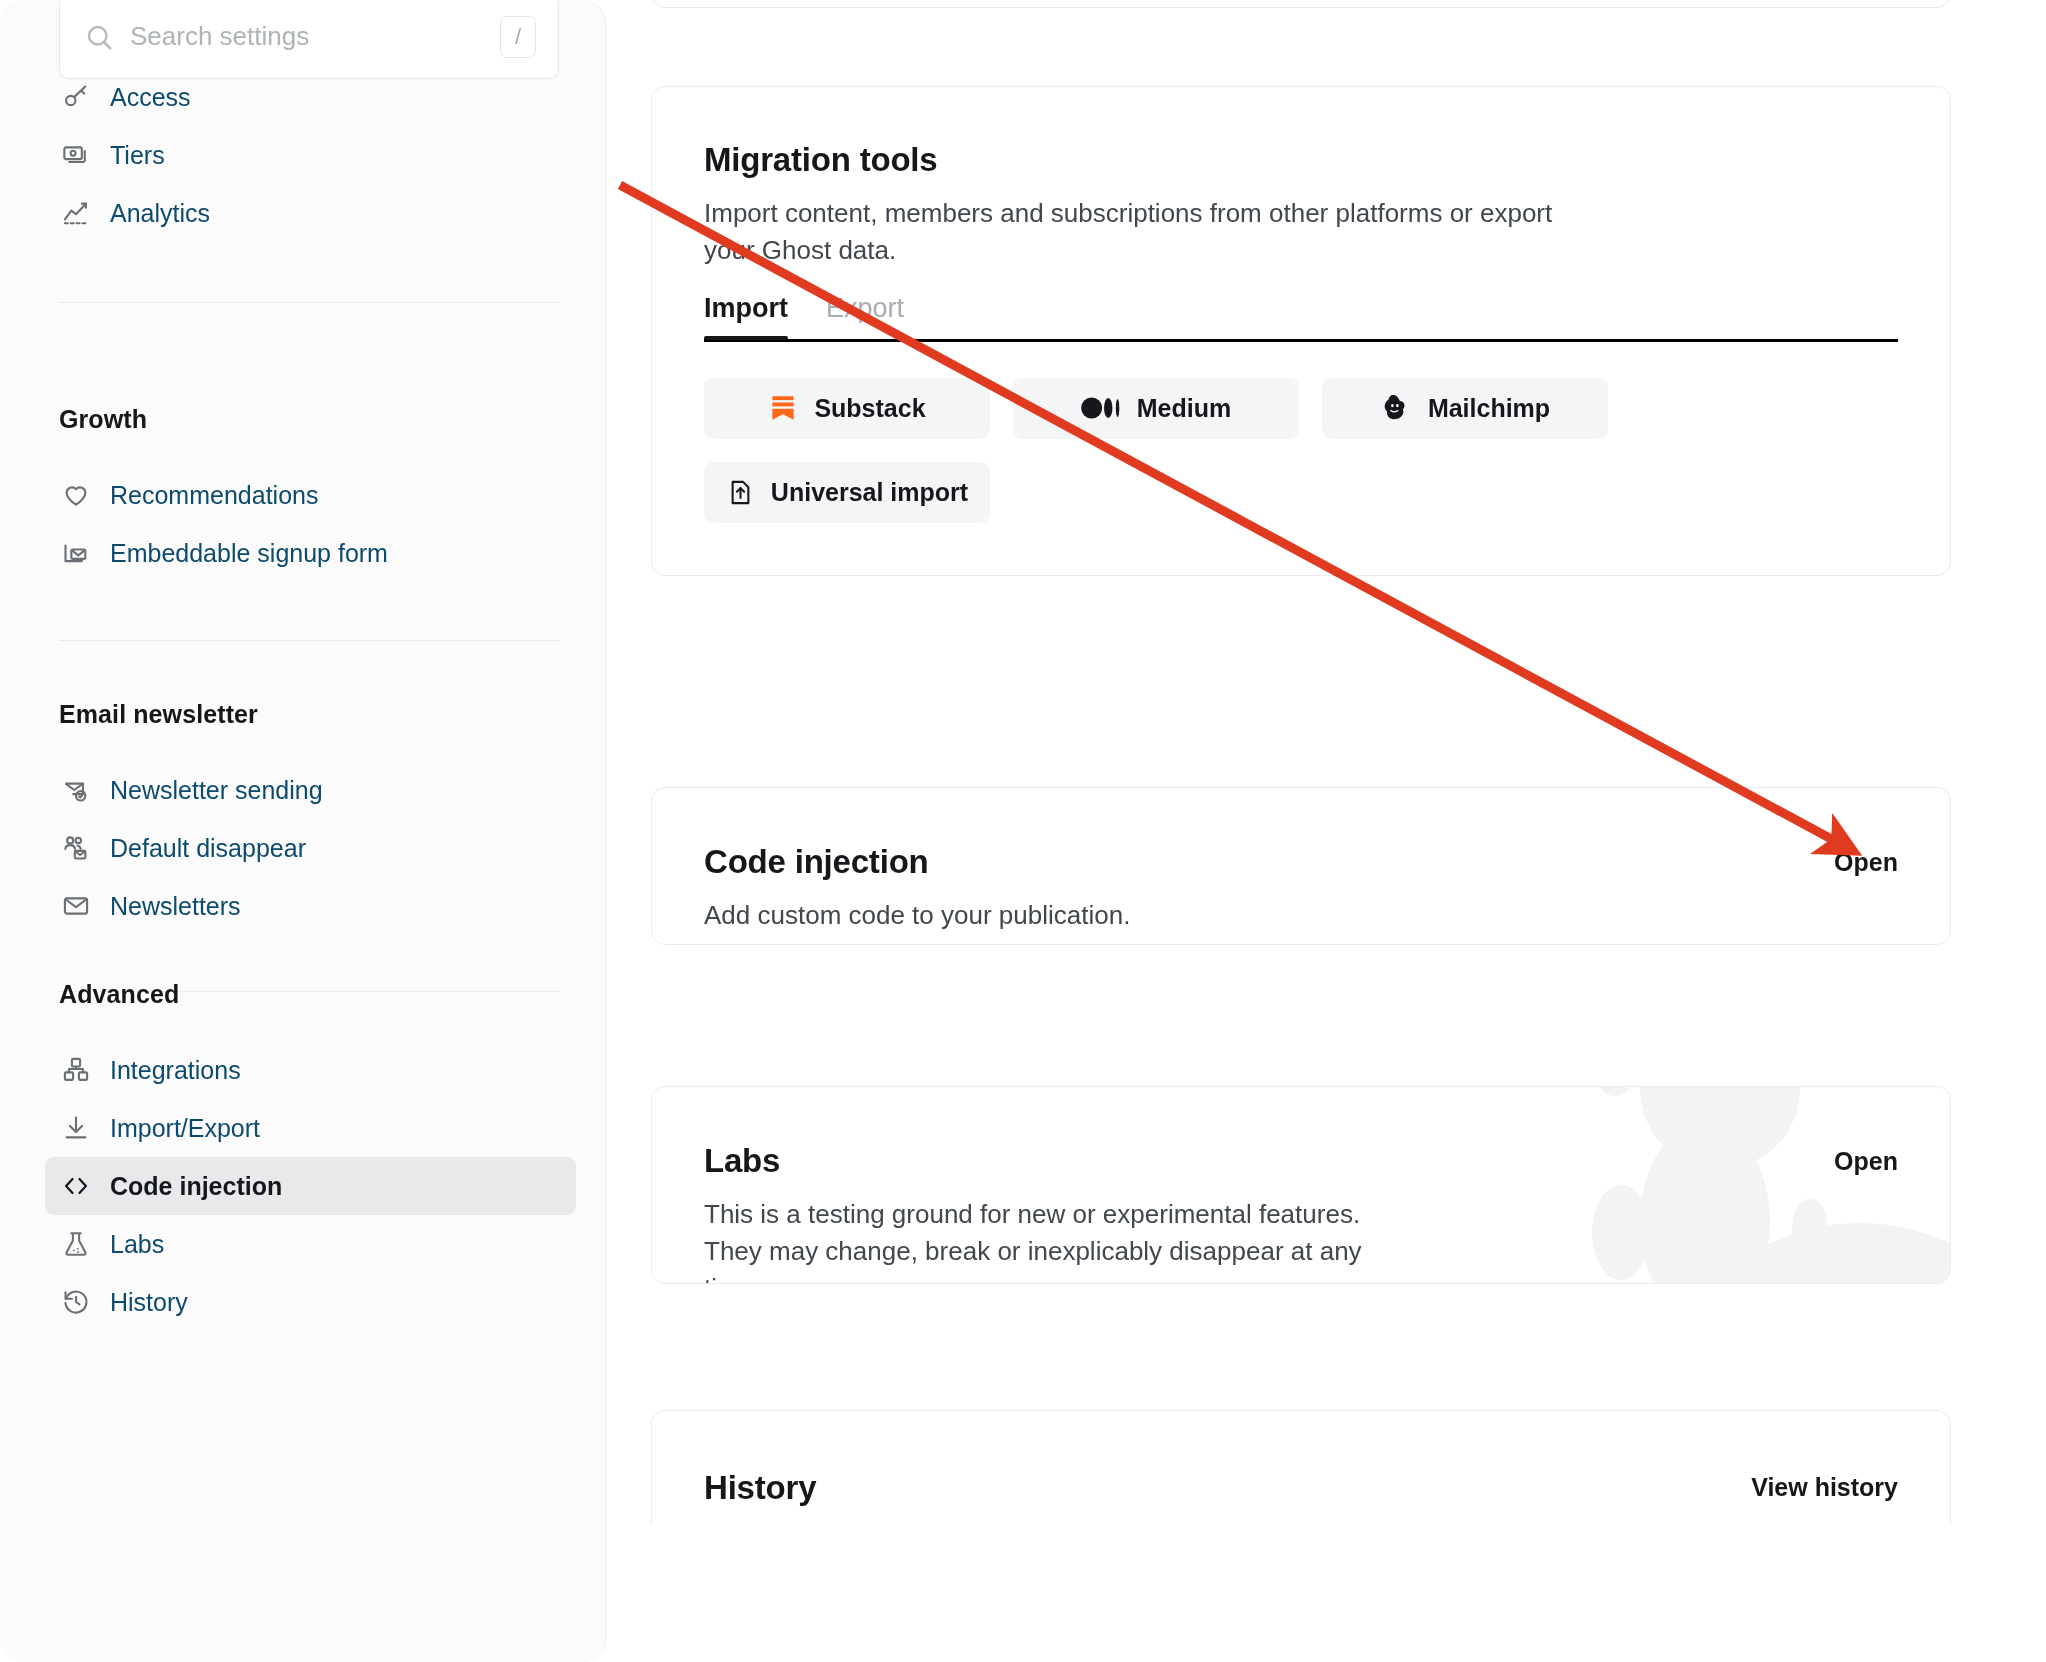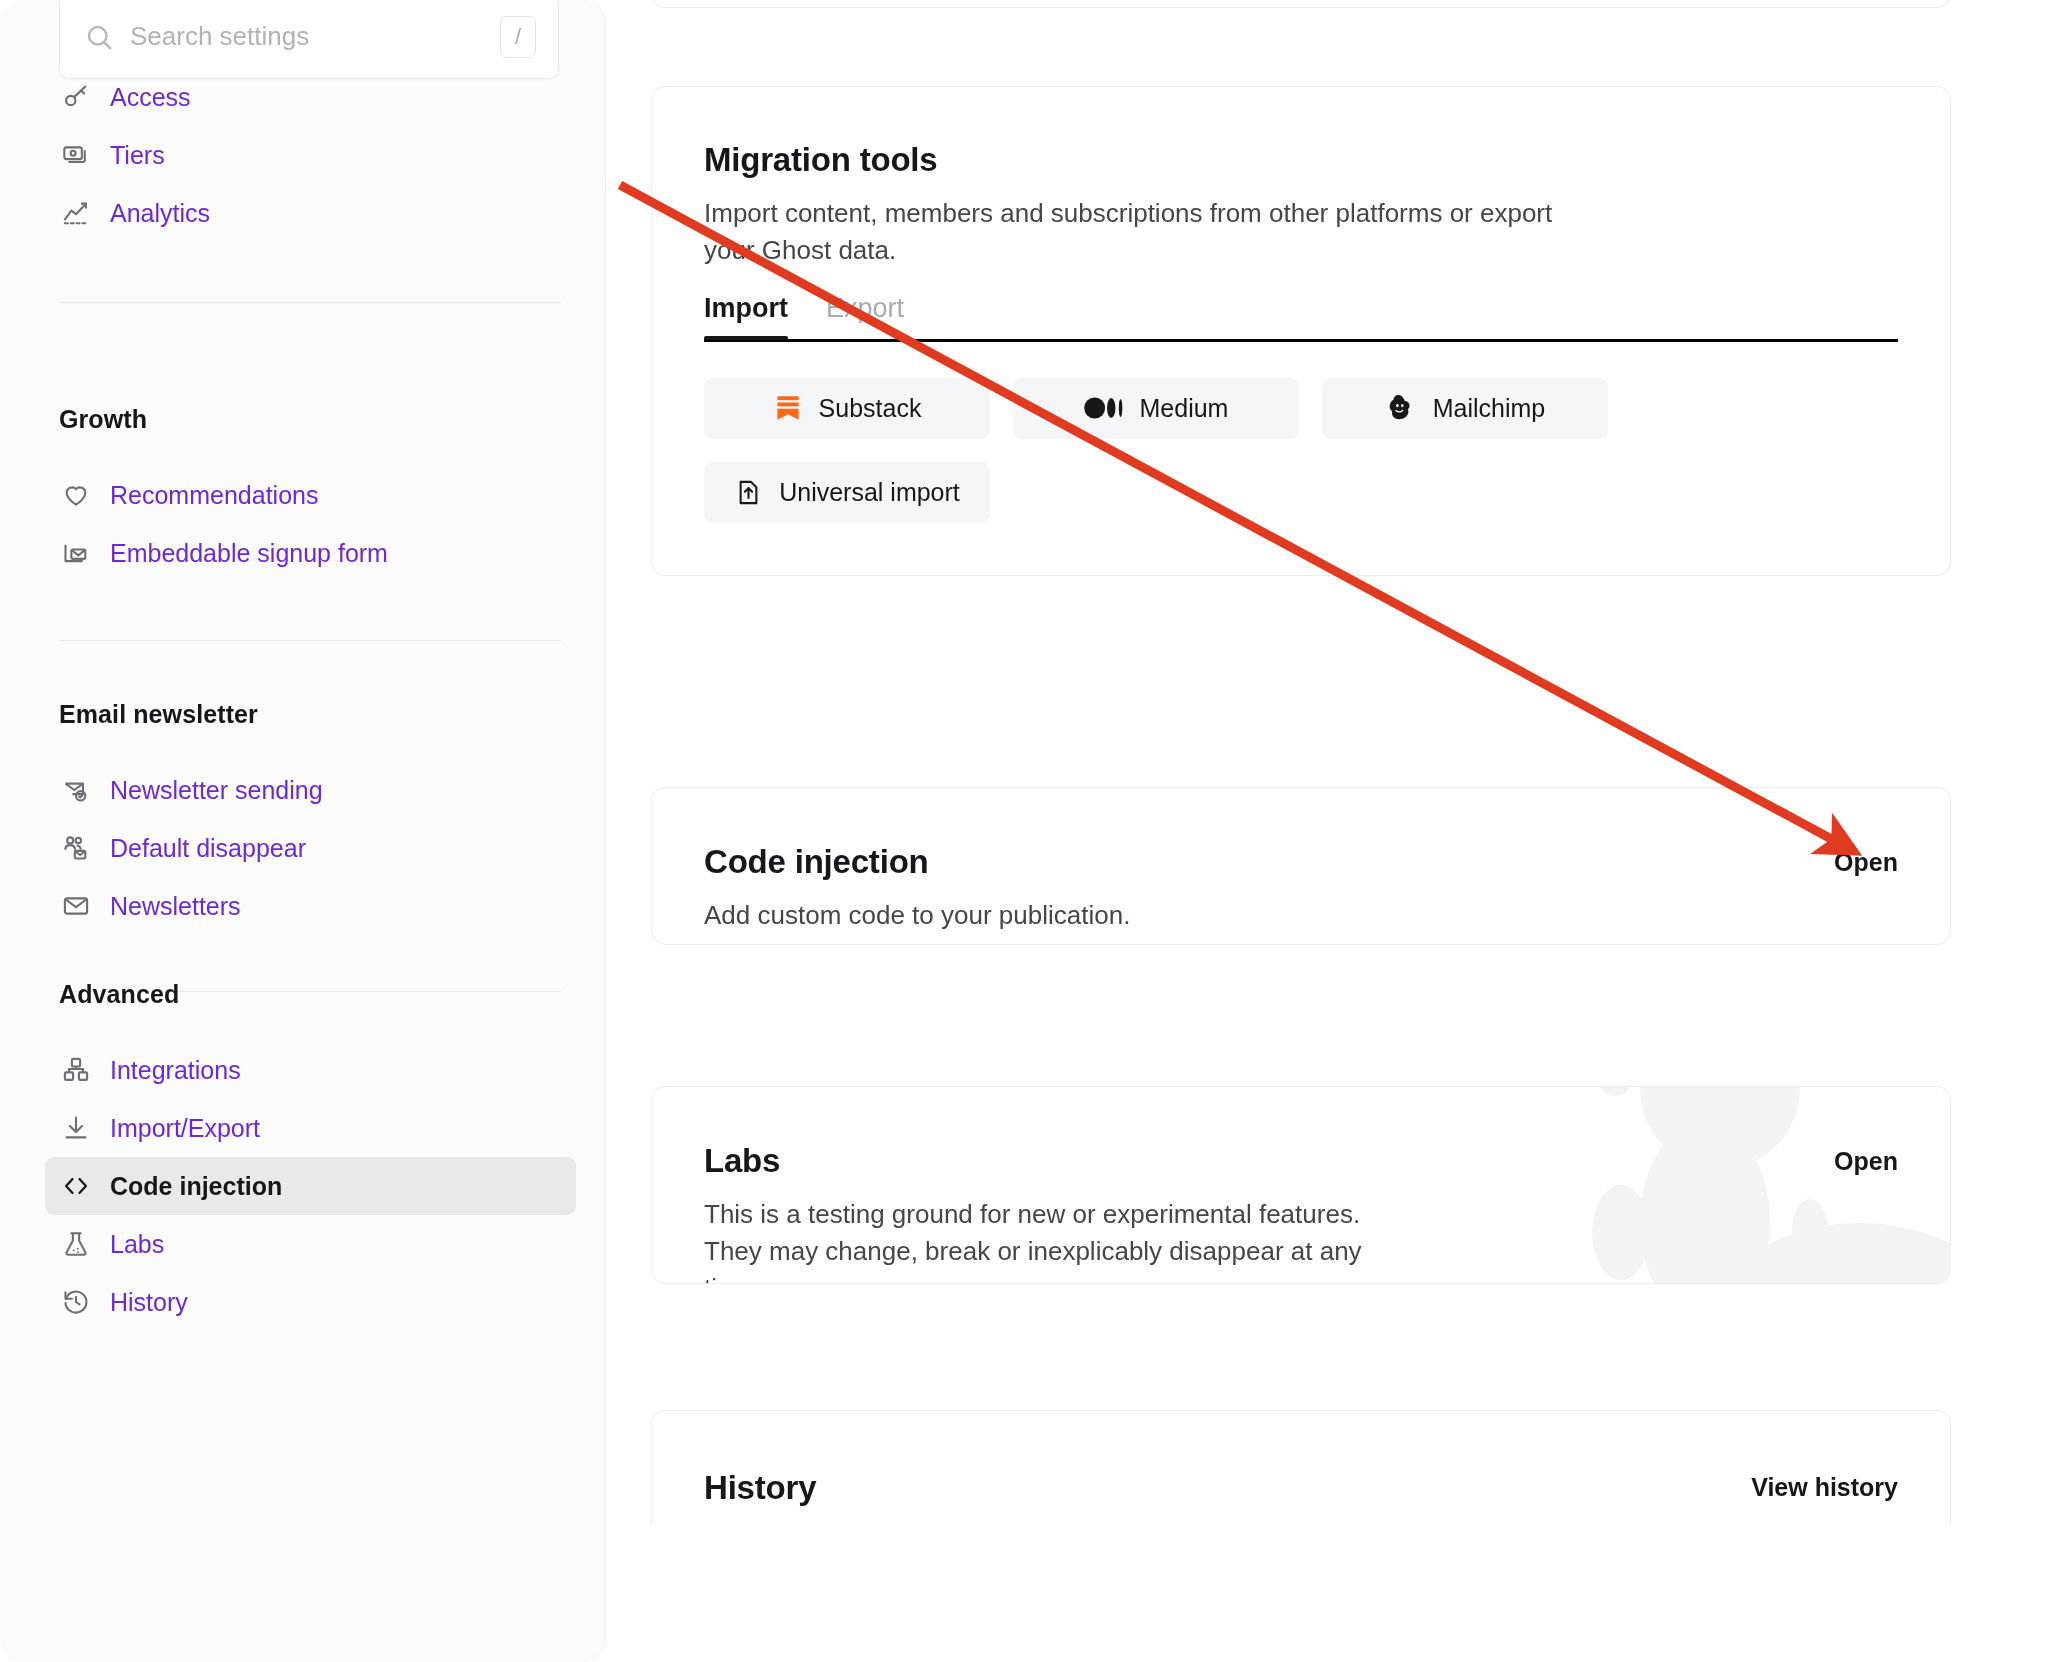--- a/index.html
+++ b/index.html
@@ -50,21 +50,21 @@
   .nav-section { padding: 0; }
   .nav-heading {
     font-size: 25px; font-weight: 700; color: #15171a;
     padding: 0 0 0 59px; letter-spacing: 0.1px;
   }
   .nav-item {
     display: flex; align-items: center;
     height: 58px; margin: 0 30px 0 45px;
     padding-left: 14px;
     border-radius: 9px;
-    color: #6d28d9;
+    color: #0c4a6e;
     font-size: 25px;
     cursor: pointer;
   }
   .nav-item .ico {
     width: 34px; height: 34px; flex: 0 0 34px;
     display: flex; align-items: center; justify-content: center;
     color: #6b7076; margin-right: 17px;
   }
   .nav-item.active { background: #e7e9eb; color: #15171a; font-weight: 600; }
   .nav-item.active .ico { color: #15171a; }
@@ -109,21 +109,21 @@
   }
 
   .import-grid {
     display: flex; flex-wrap: wrap; gap: 23px; margin-top: 36px;
   }
   .import-btn {
     width: 286px; height: 61px;
     background: #f4f5f6; border-radius: 9px;
     display: flex; align-items: center; justify-content: center;
     gap: 16px; cursor: pointer;
-    font-size: 25px; font-weight: 400; color: #15171a;
+    font-size: 25px; font-weight: 700; color: #15171a;
   }
   .import-btn .logo { display: flex; align-items: center; justify-content: center; }
 
   
   .bubbles { position: absolute; inset: 0; overflow: hidden; z-index: 1; pointer-events: none; }
   .bub { position: absolute; background: #f2f3f4; border-radius: 50%; }
 
   
   .arrow-layer { position: absolute; left: 0; top: 0; width: 2046px; height: 1662px; z-index: 50; pointer-events: none; }
 </style>

